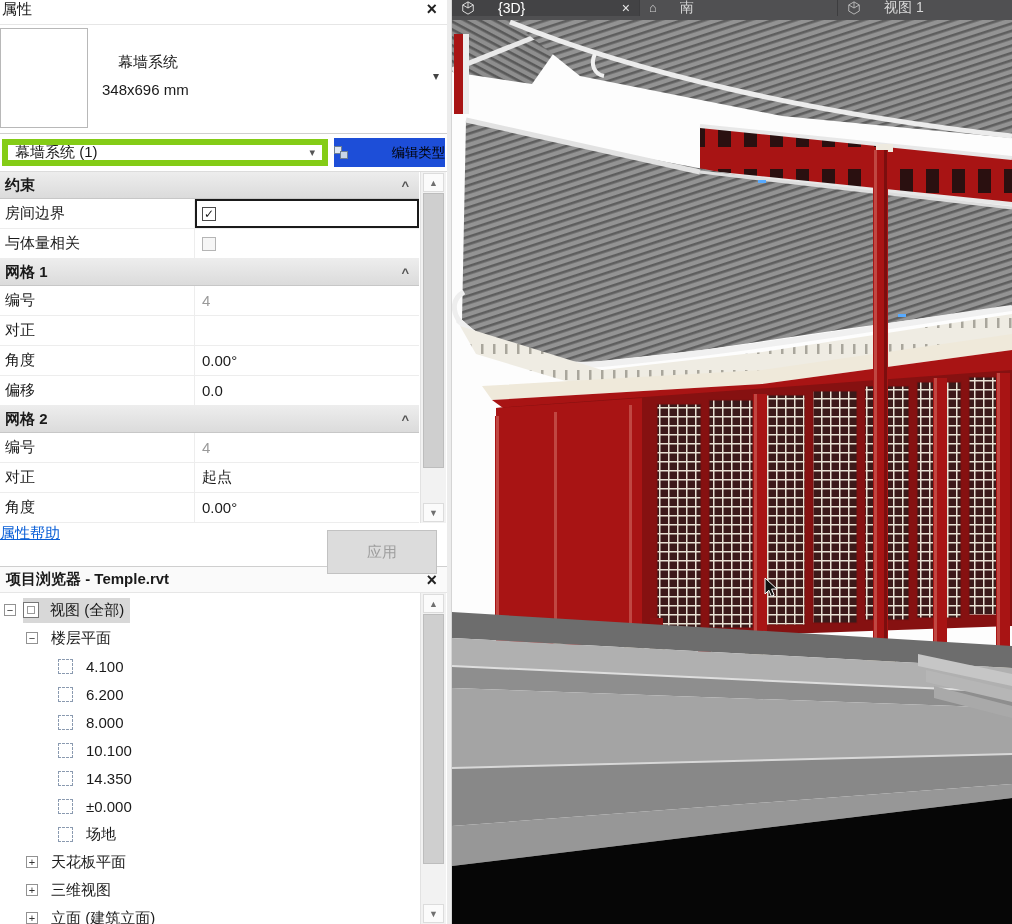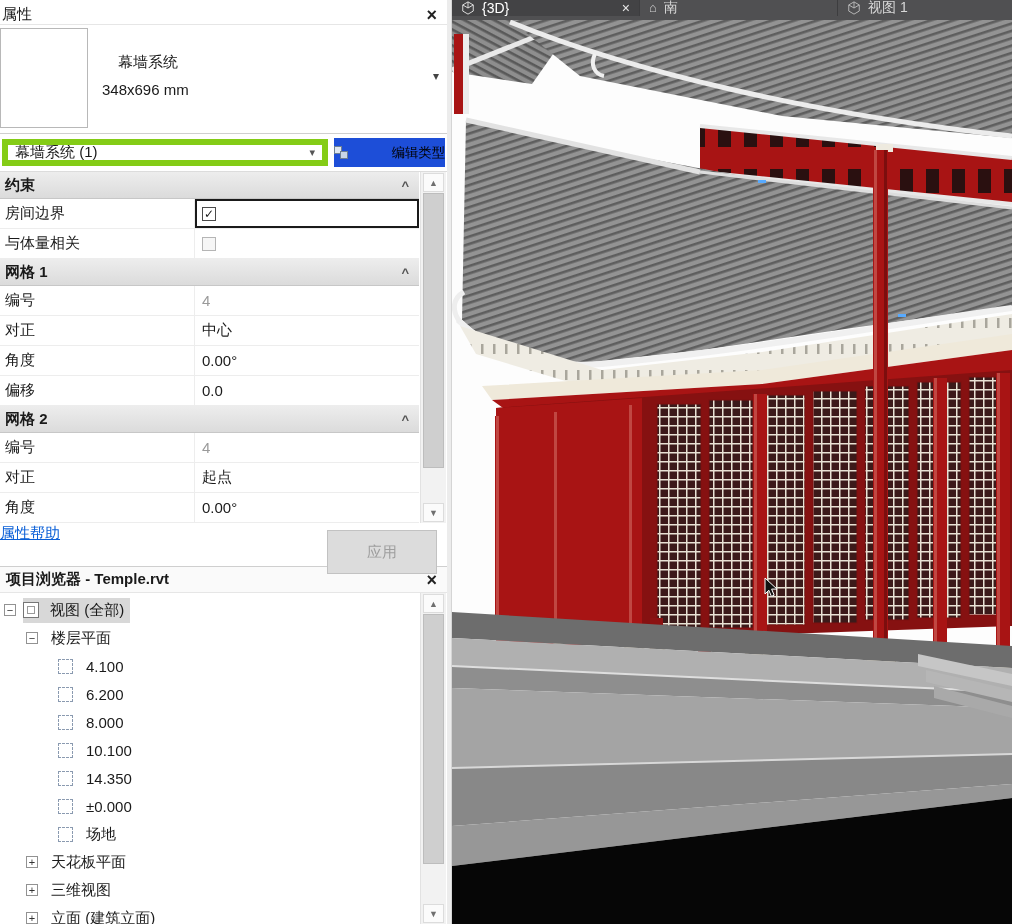--- a/index.html
+++ b/index.html
@@ -11,21 +11,21 @@
   }
   *{box-sizing:border-box;margin:0;padding:0}
   body{margin:0;background:#888}
   #app{position:relative;width:1012px;height:924px;background:#fff;
        font-family:"Liberation Sans","DejaVu Sans",sans-serif;font-size:15px;color:#1a1a1a;overflow:hidden}
 
   
   .left{position:absolute;left:0;top:0;width:447px;height:924px;background:#fff}
   .vdiv{position:absolute;left:447px;top:0;width:5px;height:924px;background:#ececec;border-right:1px solid #d5d5d5}
 
-  .panel-title{height:24px;display:flex;align-items:flex-end;justify-content:space-between;padding:0 10px 0 2px}
+  .panel-title{height:24px;display:flex;align-items:flex-start;justify-content:space-between;padding:0 10px 0 2px}
   .panel-title .t{font-size:15px}
   .close-x{font-size:18px;font-weight:bold;color:#222;cursor:default;line-height:18px}
 
   .type-box{height:110px;position:relative;border-top:1px solid #e6e6e6;border-bottom:1px solid #cfcfcf}
   .type-preview{position:absolute;left:0;top:3px;width:88px;height:100px;background:#fff;border:1px solid #b8b8b8}
   .type-name{position:absolute;left:118px;top:28px}
   .type-size{position:absolute;left:102px;top:56px}
   .type-dd{position:absolute;right:8px;top:44px;color:#444;font-size:12px}
 
   .selector-row{height:38px;display:flex;align-items:center;padding:4px 2px;gap:6px;border-bottom:1px solid #dcdcdc}
@@ -73,21 +73,21 @@
   .ticon-views{width:16px;height:16px;border:1px solid #767676;background:#fff;margin-right:5px;position:relative;flex:0 0 auto}
   .ticon-views:before{content:"";position:absolute;inset:3px;border:1px solid #9a9a9a}
   .ticon-plan{width:15px;height:15px;border:1px dashed #8a9ab0;background:#fff;margin-right:7px;flex:0 0 auto}
   .tlabel{padding:3px 6px}
   .titem.selected .selwrap{background:var(--selection-gray)}
   .selwrap{display:flex;align-items:center}
 
   
   .tabbar{position:absolute;left:452px;top:0;width:560px;height:20px;background:var(--tab-bar);
           display:flex;color:#d8d8d8;font-size:14px}
-  .tab{display:flex;align-items:center;gap:7px;padding:0 9px;border-right:1px solid #3d3d3f;height:16px}
+  .tab{display:flex;align-items:center;gap:23px;padding:0 9px;border-right:1px solid #3d3d3f;height:16px}
   .tab.active{background:#434345;color:#fff}
   .tab .tx{margin-left:auto;font-size:14px;color:#e8e8e8}
   .tab .glyph{font-size:13px;color:#d0d0d0;line-height:14px}
   .cube{width:14px;height:14px;flex:0 0 auto}
 
   .scene-wrap{position:absolute;left:452px;top:20px;width:560px;height:904px;background:#fdfdfd}
   .scene-wrap svg{display:block}
 </style>
 </head>
 <body>
@@ -145,21 +145,20 @@
       <div class="row header">
         <span>网格 1</span>
         <span class="chev">^</span>
       </div>
       <div class="row">
         <div class="lbl">编号</div>
         <div class="val muted">4</div>
       </div>
       <div class="row">
         <div class="lbl">对正</div>
-        <div class="val">中心</div>
       </div>
       <div class="row">
         <div class="lbl">角度</div>
         <div class="val">0.00°</div>
       </div>
       <div class="row">
         <div class="lbl">偏移</div>
         <div class="val">0.0</div>
       </div>
       <div class="row header">

